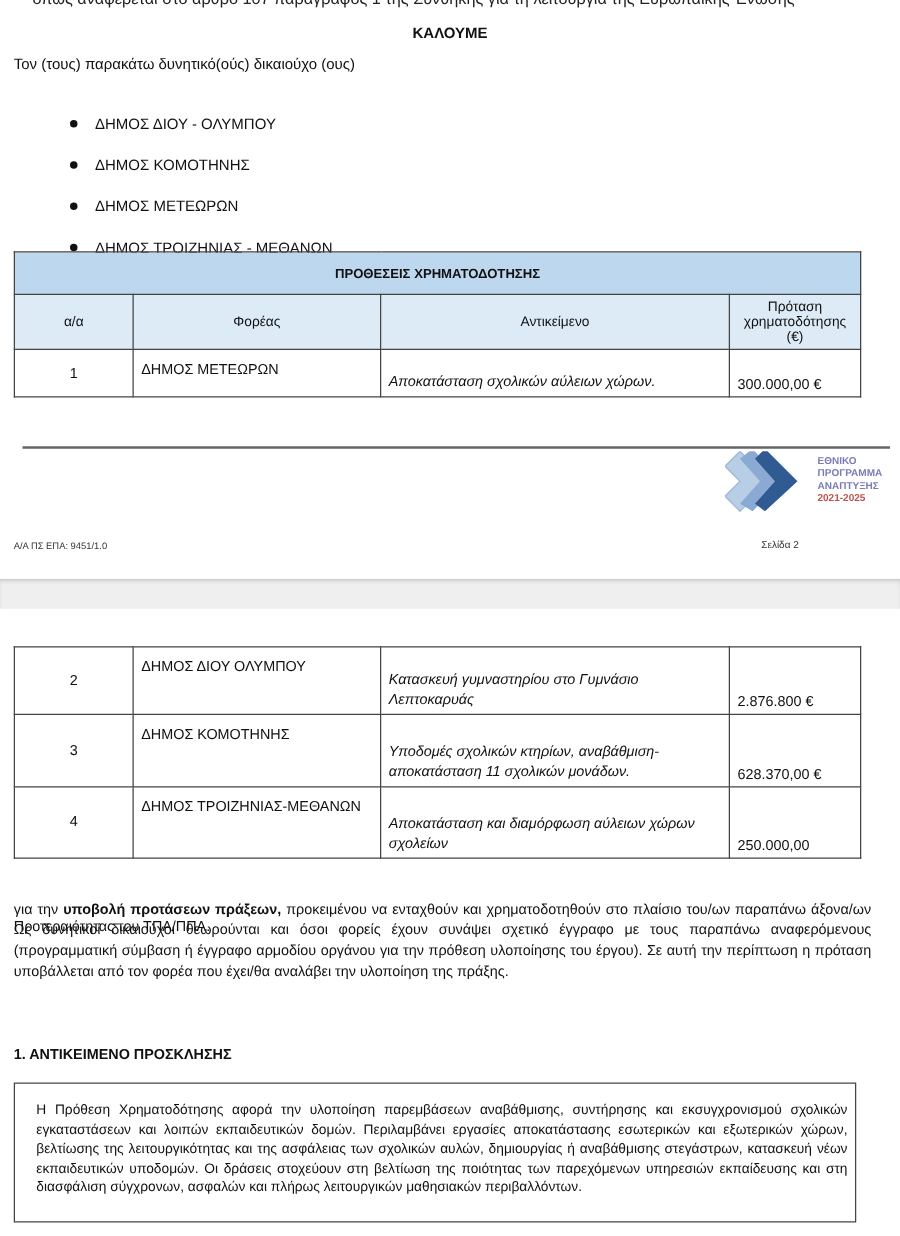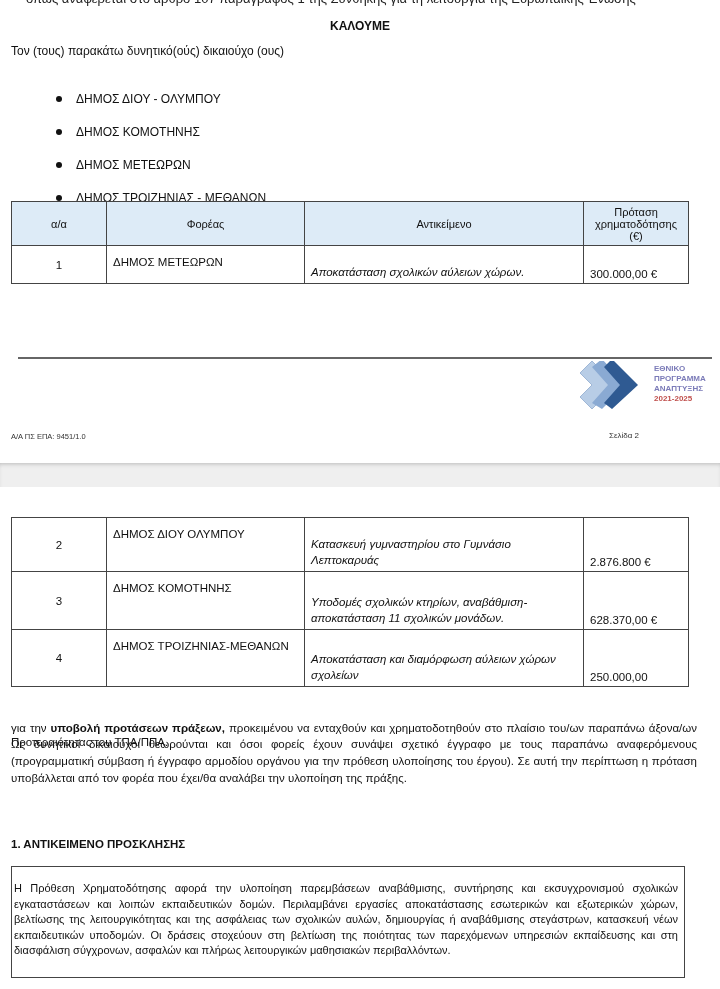--- a/index.html
+++ b/index.html
@@ -28,21 +28,21 @@
   .logo { left:580px; top:361px; width:60px; height:50px; }
   .logo-text { left:654px; top:364px; font-size:8px; line-height:10px; color:#7b7bb8; font-weight:bold; }
   .logo-text .yr { color:#c0504d; }
   .doc-id { left:11px; top:432px; font-size:7.5px; color:#333; }
   .page-no { left:609px; top:431px; font-size:8px; color:#333; }
   .gap { left:0; top:463px; width:720px; height:24px; background:#efefef; box-shadow:inset 0 3px 4px -2px #bbb; }
   .t2 { left:11px; top:517px; width:677px; }
   .p1 { left:11px; top:721px; width:686px; font-size:11.5px; line-height:14px; text-align:justify; }
   .p2 { left:11px; top:736px; width:686px; font-size:11.5px; line-height:17px; font-weight:normal; text-align:justify; }
   .sec { left:11px; top:838px; font-size:11.5px; font-weight:bold; }
-  .box { left:11px; top:866px; width:674px; height:112px; border:1.5px solid #444; padding:14px 6px 0 2px; box-sizing:border-box; font-size:11px; line-height:15.5px; text-align:justify; }
+  .box { left:11px; top:866px; width:674px; height:112px; border:1.5px solid #444; padding:14px 6px 0 17px; box-sizing:border-box; font-size:11px; line-height:15.5px; text-align:justify; }
 </style>
 </head>
 <body>
 
 <div class="abs top-cut">όπως αναφέρεται στο άρθρο 107 παράγραφος 1 της Συνθήκης για τη λειτουργία της Ευρωπαϊκής Ένωσης</div>
 <div class="abs kaloume">ΚΑΛΟΥΜΕ</div>
 <div class="abs intro">Τον (τους) παρακάτω δυνητικό(ούς) δικαιούχο (ους)</div>
 
 <ul class="abs bullets">
   <li>
@@ -64,20 +64,23 @@
 </ul>
 
 <table class="grid t1">
   <colgroup>
       <col style="width:95px">
       <col style="width:198px">
       <col style="width:279px">
       <col style="width:105px">
     </colgroup>
   <tbody>
+      <tr class="title-row">
+        <td colspan="4">ΠΡΟΘΕΣΕΙΣ ΧΡΗΜΑΤΟΔΟΤΗΣΗΣ</td>
+      </tr>
   <tr class="head-row">
     <td>α/α</td>
     <td>Φορέας</td>
     <td>Αντικείμενο</td>
     <td>Πρόταση χρηματοδότησης (€)</td>
   </tr>
   <tr style="height:38px">
     <td class="num">1</td>
     <td class="org">ΔΗΜΟΣ ΜΕΤΕΩΡΩΝ</td>
     <td class="obj">Αποκατάσταση σχολικών αύλειων χώρων.</td>

